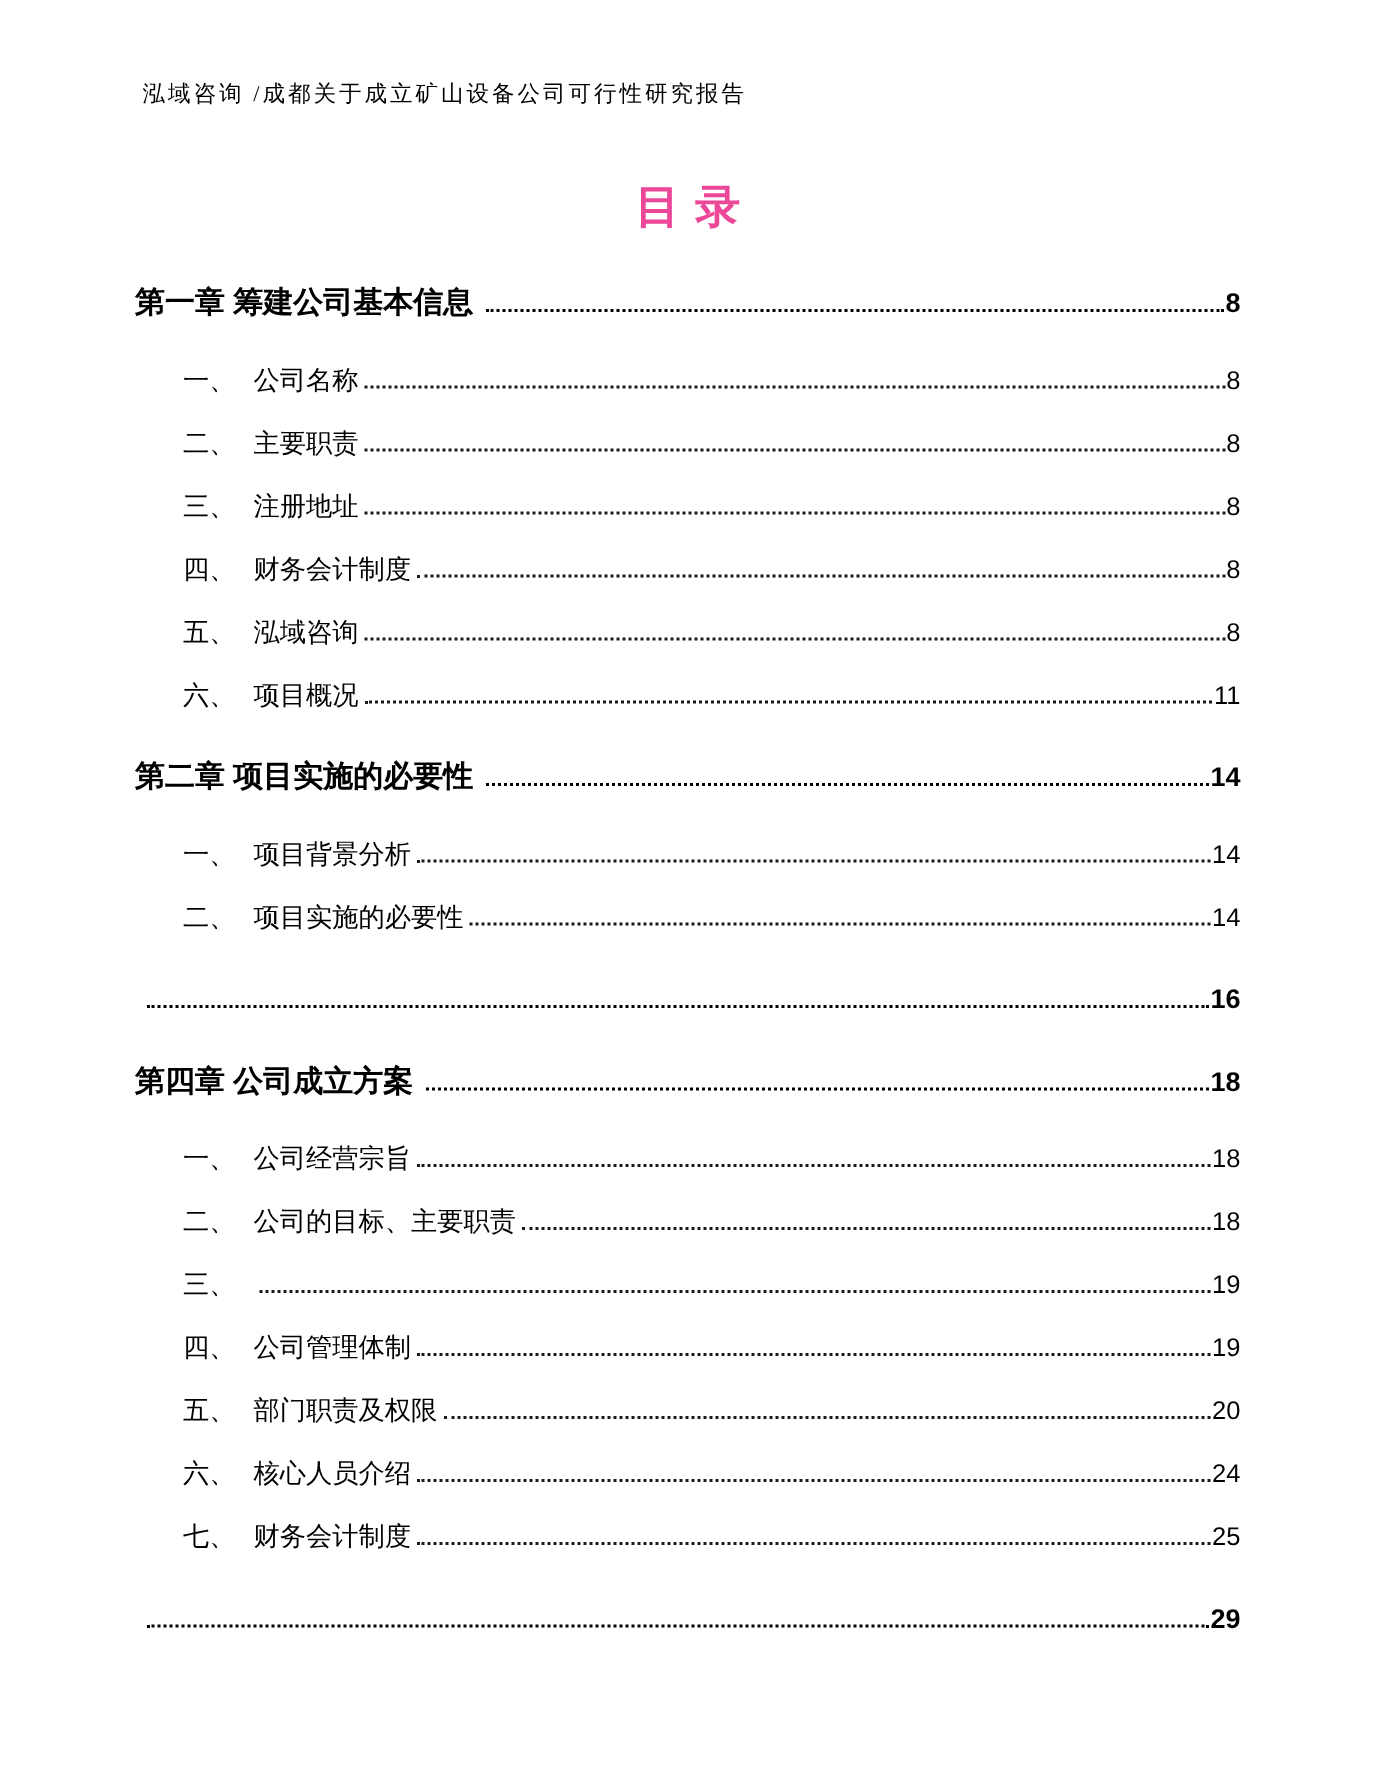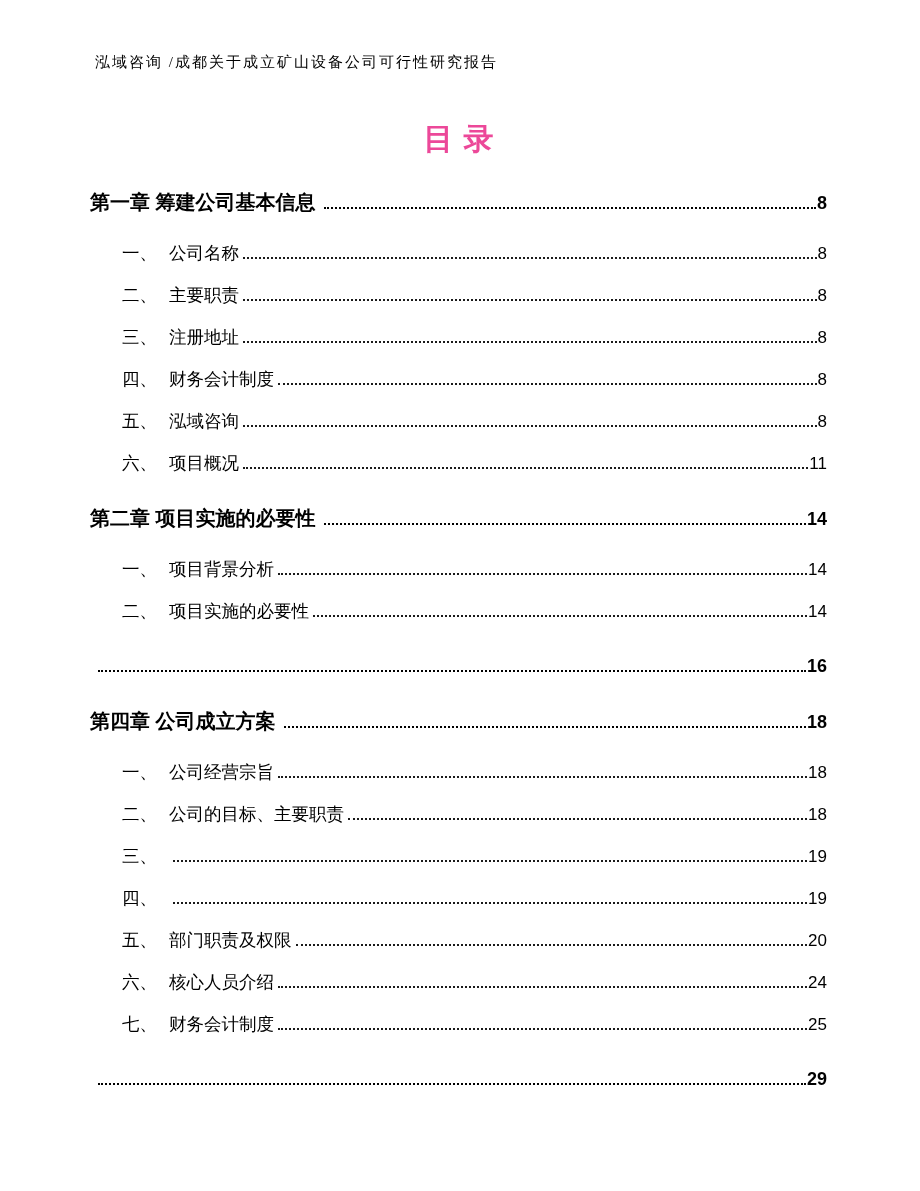--- a/index.html
+++ b/index.html
@@ -185,20 +185,21 @@
     <span class="leader"></span>
     <span class="toc-page">18</span>
   </div>
       <div class="toc-row item">
     <span class="toc-num">三、</span>
     <span class="leader"></span>
     <span class="toc-page">19</span>
   </div>
       <div class="toc-row item">
     <span class="toc-num">四、</span>
+    <span class="toc-label">公司管理体制</span>
     <span class="leader"></span>
     <span class="toc-page">19</span>
   </div>
       <div class="toc-row item">
     <span class="toc-num">五、</span>
     <span class="toc-label">部门职责及权限</span>
     <span class="leader"></span>
     <span class="toc-page">20</span>
   </div>
       <div class="toc-row item">

